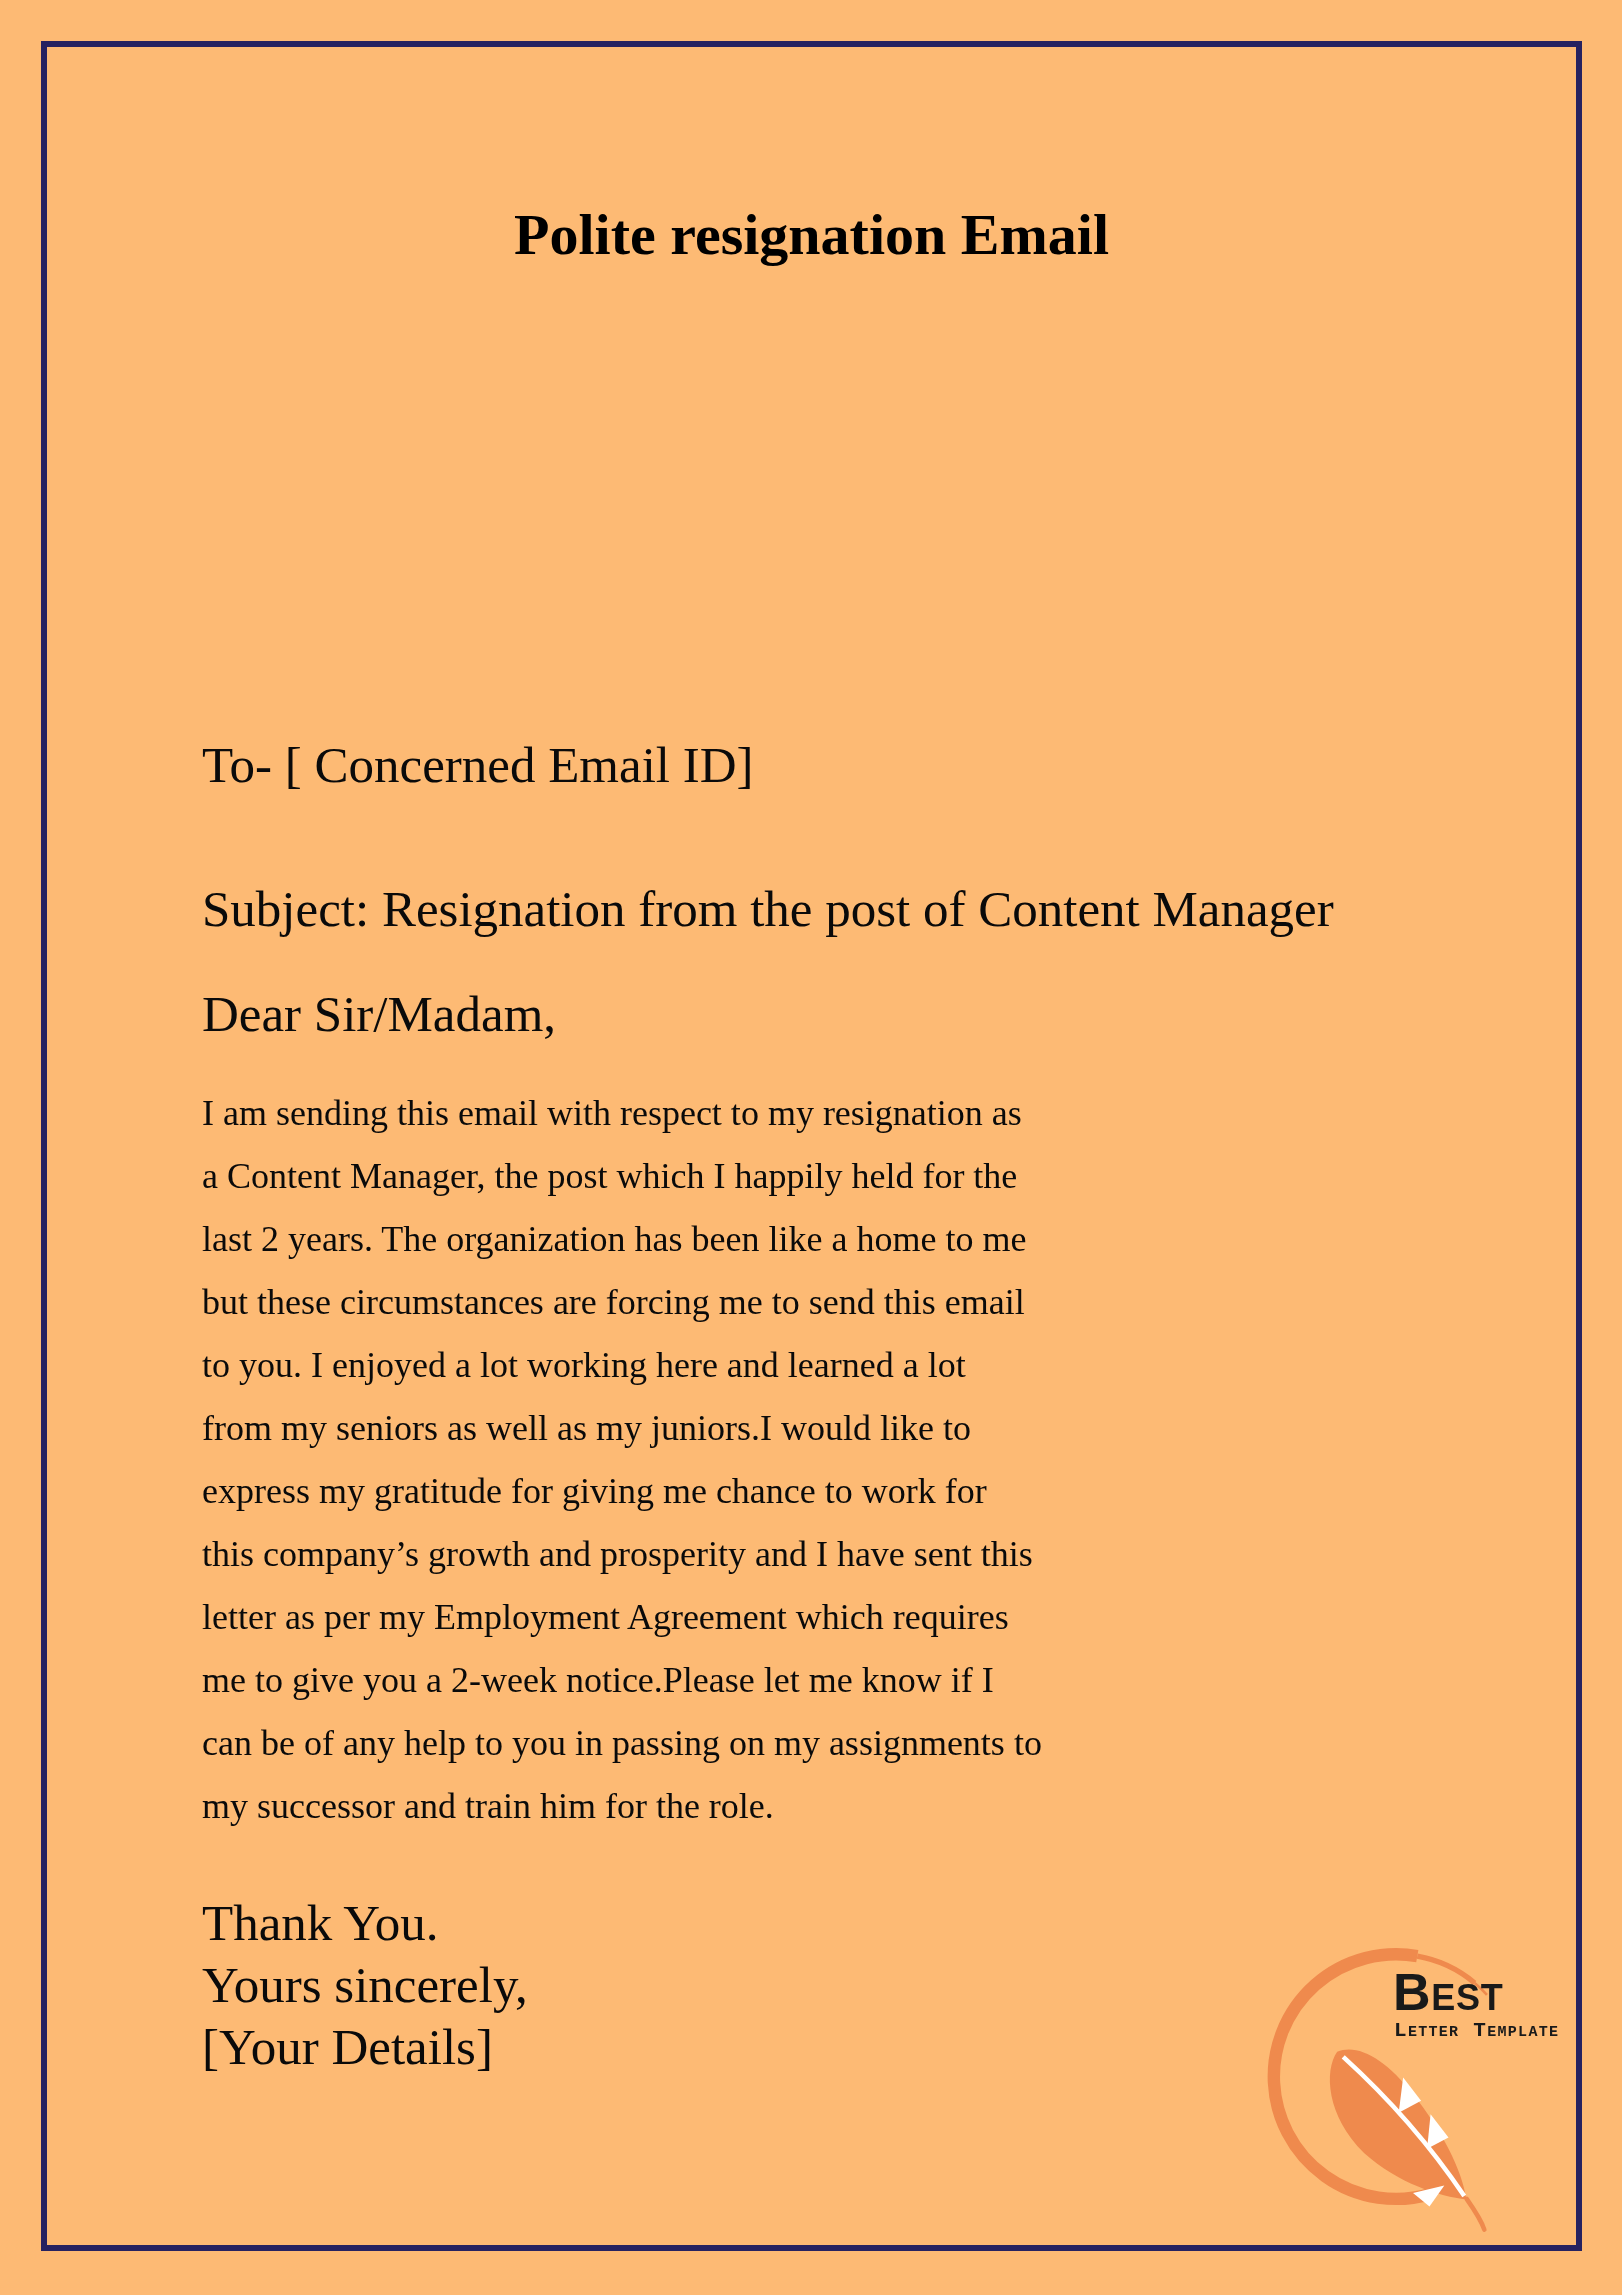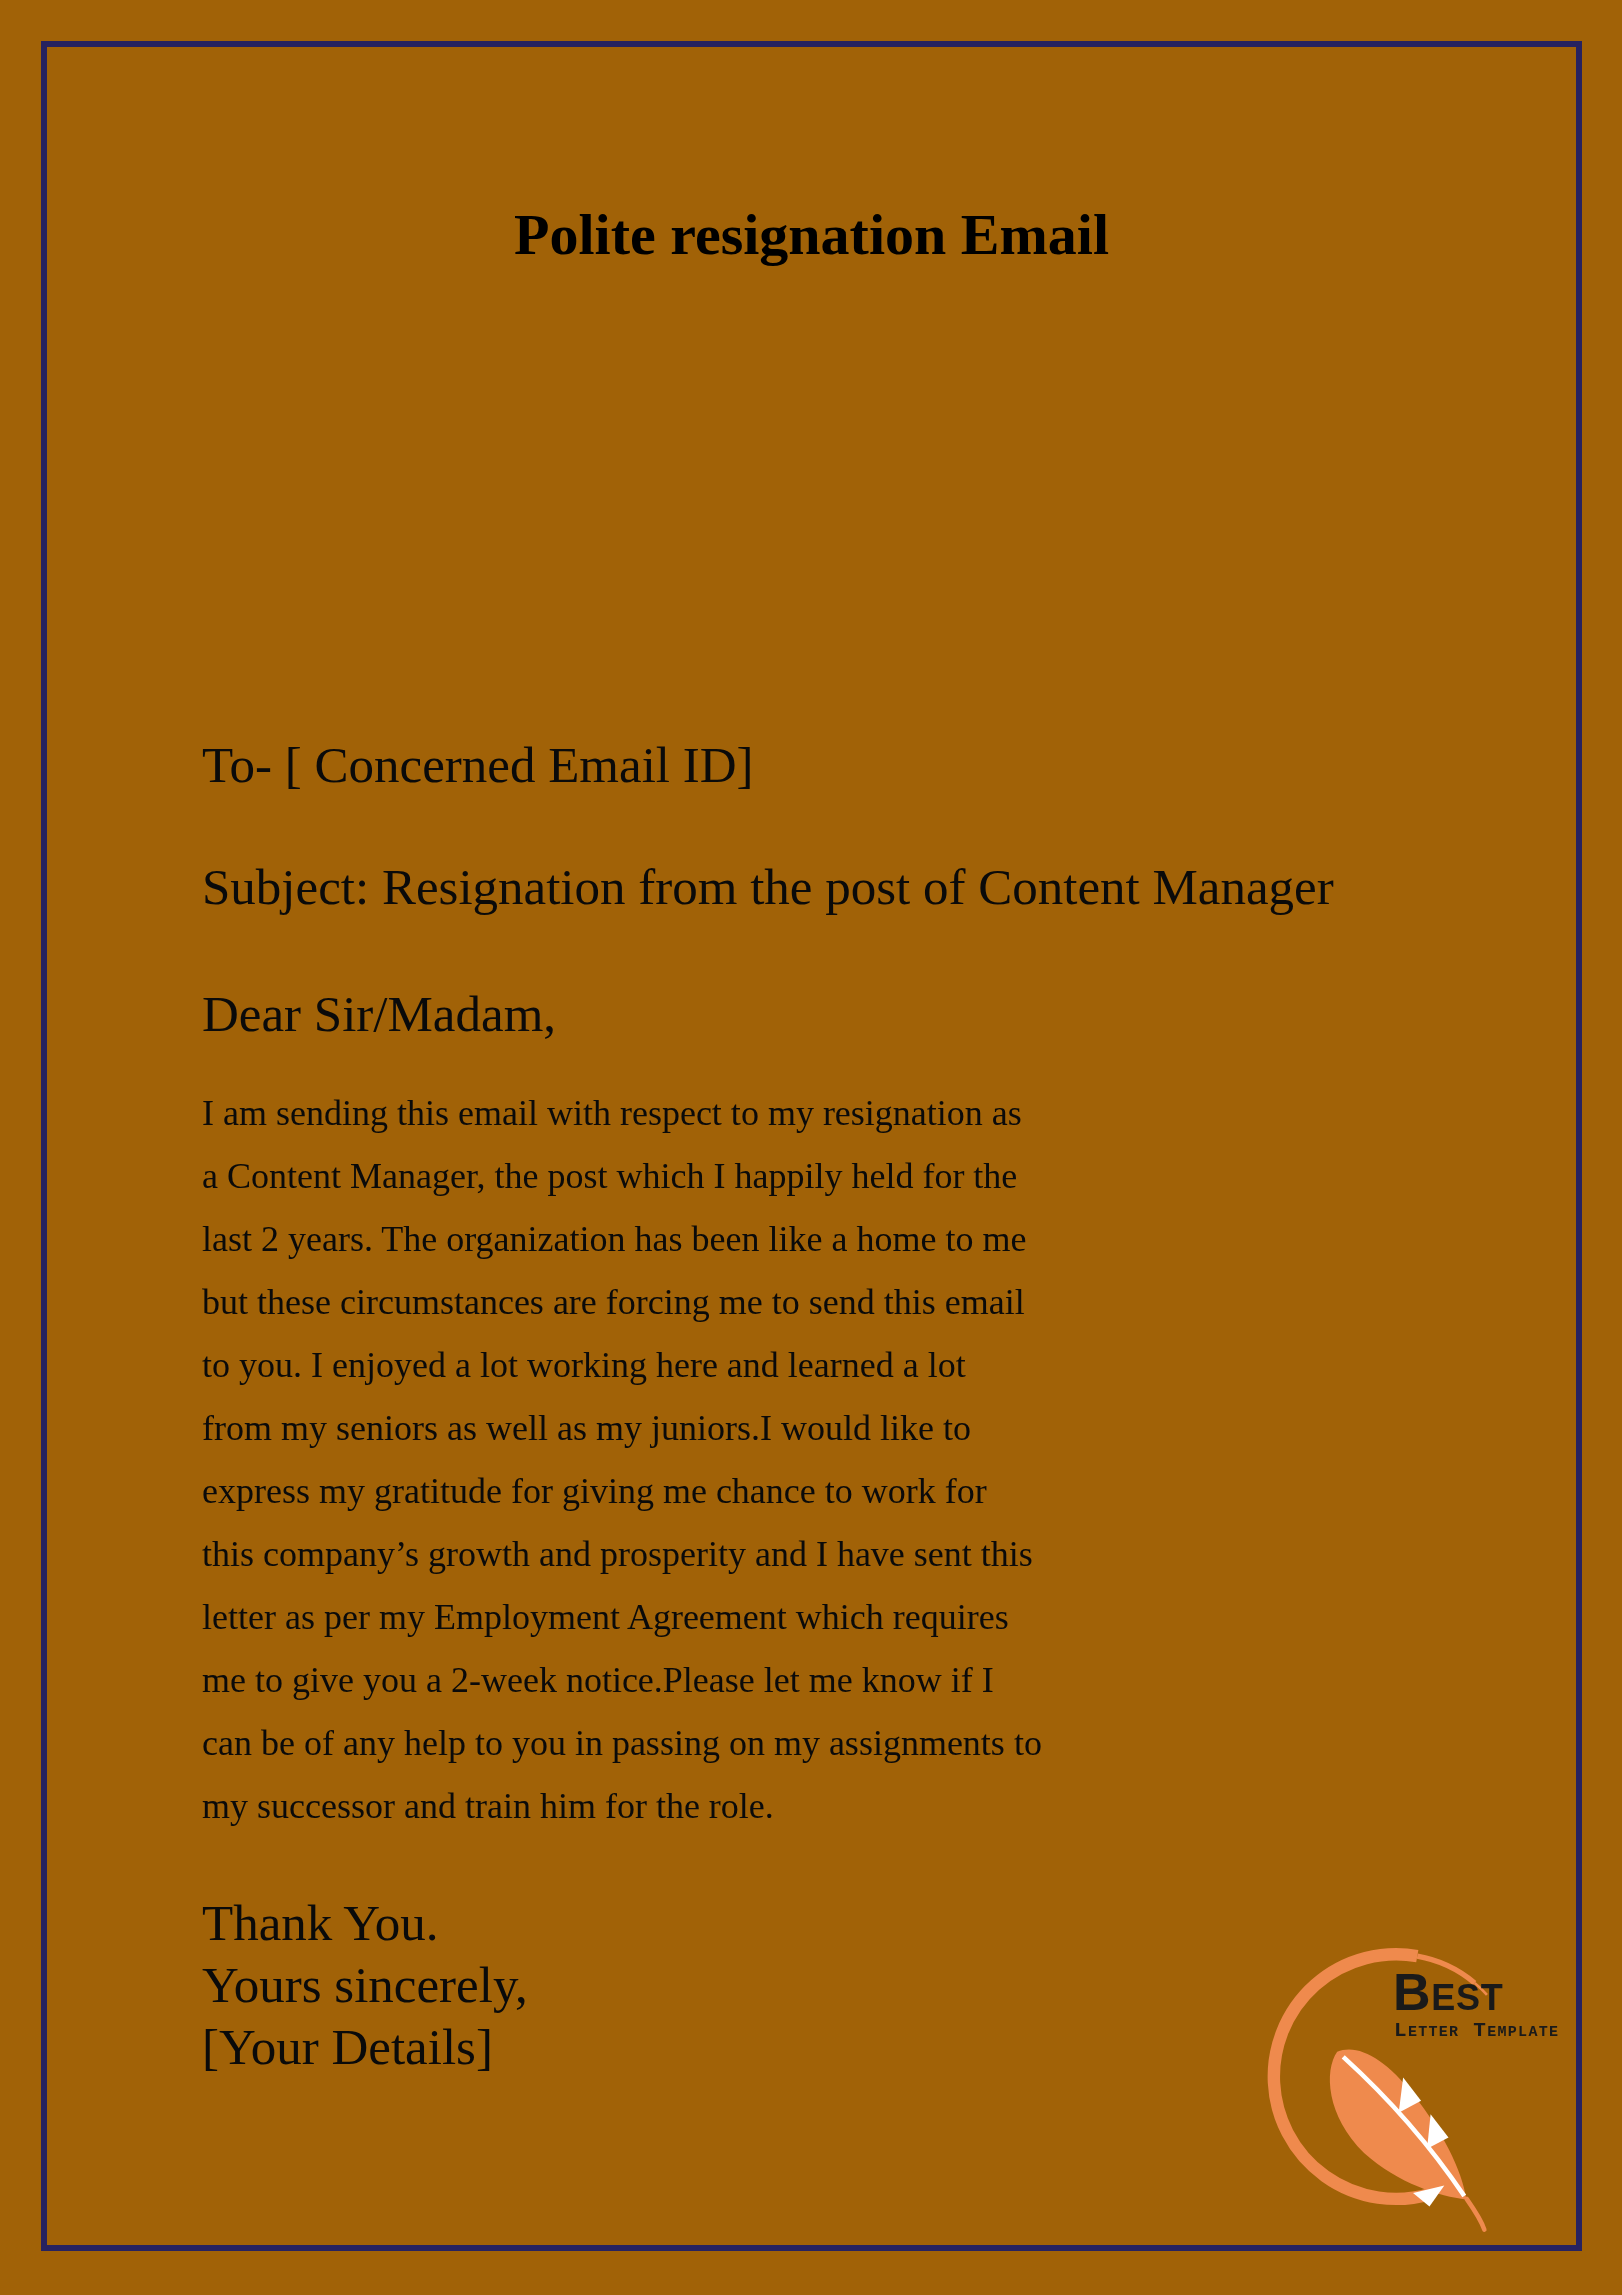--- a/index.html
+++ b/index.html
@@ -4,21 +4,21 @@
 <style>
   html, body {
     margin: 0;
     padding: 0;
     background: #ffffff;
   }
   #page {
     position: relative;
     width: 1623px;
     height: 2295px;
-    background: #a16207;
+    background: #fdba74;
     overflow: hidden;
     font-family: "Liberation Serif", "DejaVu Serif", serif;
     color: #0a0a0a;
   }
   #page-border {
     position: absolute;
     left: 41px;
     top: 41px;
     width: 1541px;
     height: 2210px;
@@ -39,21 +39,21 @@
   }
   .letter-line {
     position: absolute;
     left: 202px;
     font-size: 51px;
     line-height: 62px;
     white-space: pre;
     margin-top: 24px;
   }
   #to-line       { top: 710px; }
-  #subject-line  { top: 832px; text-align: right; }
+  #subject-line  { top: 854px; text-align: right; }
   #salutation    { top: 959px; }
   #body-paragraph{
     position: absolute;
     left: 202px;
     top: 1082px;
     font-size: 36px;
     line-height: 63px;
     white-space: pre;
   }
   #closing-block {

